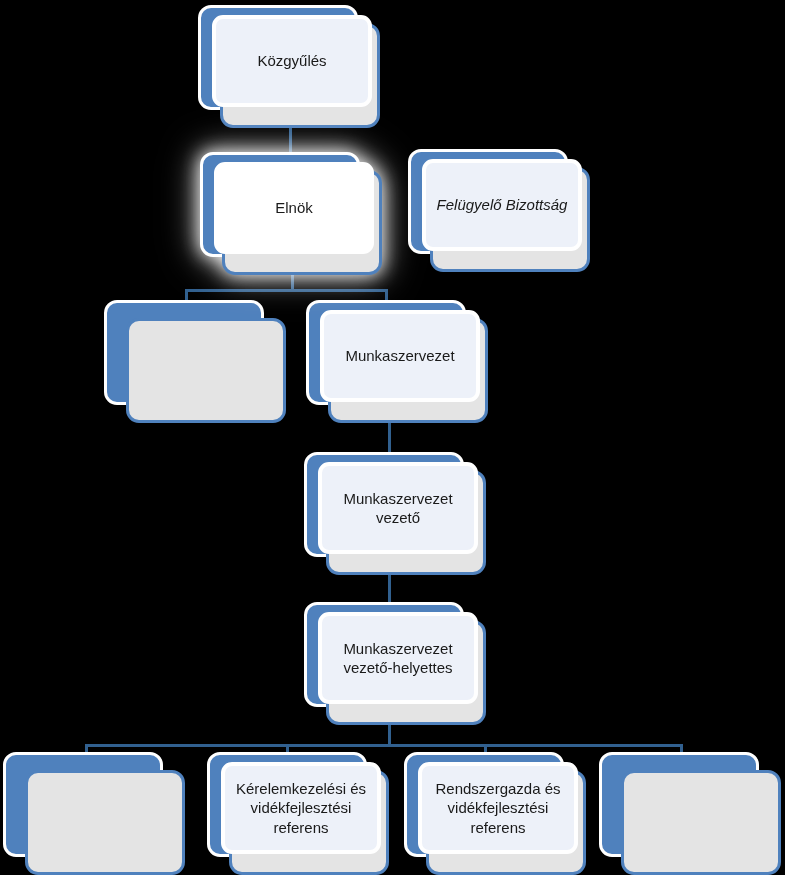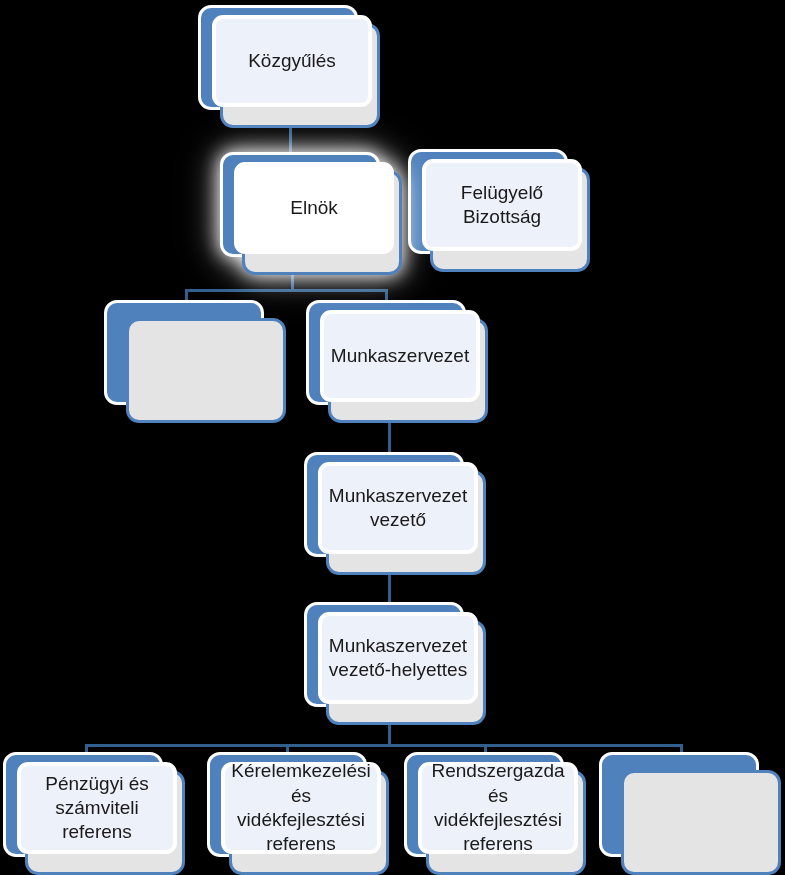--- a/index.html
+++ b/index.html
@@ -66,21 +66,21 @@
     background: #EDF1F9;
     border: 4px solid #FFFFFF;
     border-radius: 11px;
     display: flex;
     align-items: center;
     justify-content: center;
     text-align: center;
     padding: 2px 4px;
   }
   .node .label {
-    font-size: 19px;
+    font-size: 15px;
     line-height: 1.28;
     color: #1A1A1A;
     white-space: pre-line;
     font-family: "Liberation Sans", sans-serif;
   }
 
   
   .node.is-highlighted {
     z-index: 7;
     filter: drop-shadow(0 0 9px rgba(255,255,255,0.95))
@@ -110,28 +110,28 @@
       <div class="conn v" style="left: 680px; top: 744px; height: 22px; background: rgb(49, 96, 143);"></div>
     </div>
   <div id="node-layer">
       <div class="node" style="left: 198px; top: 5px; width: 186px; height: 125px;">
         <div class="plate-back"></div>
         <div class="plate-mid"></div>
         <div class="plate-front">
           <div class="label">Közgyűlés</div>
         </div>
       </div>
-      <div class="node is-highlighted" style="left: 200px; top: 152px; width: 186px; height: 125px; margin-left: 20px;">
+      <div class="node is-highlighted" style="left: 200px; top: 152px; width: 186px; height: 125px;">
         <div class="plate-back"></div>
         <div class="plate-mid"></div>
         <div class="plate-front">
           <div class="label">Elnök</div>
         </div>
       </div>
-      <div class="node" style="left: 408px; top: 149px; width: 186px; height: 125px;">
+      <div class="node" style="left: 408px; top: 149px; width: 186px; height: 125px; font-style: italic;">
         <div class="plate-back"></div>
         <div class="plate-mid"></div>
         <div class="plate-front">
           <div class="label">Felügyelő Bizottság</div>
         </div>
       </div>
       <div class="node" style="left: 104px; top: 300px; width: 186px; height: 125px;">
         <div class="plate-back"></div>
         <div class="plate-mid"></div>
       </div>
@@ -154,24 +154,20 @@
         <div class="plate-back"></div>
         <div class="plate-mid"></div>
         <div class="plate-front">
           <div class="label">Munkaszervezet
 vezető-helyettes</div>
         </div>
       </div>
       <div class="node" style="left: 3px; top: 752px; width: 186px; height: 125px;">
         <div class="plate-back"></div>
         <div class="plate-mid"></div>
-        <div class="plate-front">
-          <div class="label">Pénzügyi és
-számviteli referens</div>
-        </div>
       </div>
       <div class="node" style="left: 207px; top: 752px; width: 186px; height: 125px;">
         <div class="plate-back"></div>
         <div class="plate-mid"></div>
         <div class="plate-front">
           <div class="label">Kérelemkezelési és
 vidékfejlesztési
 referens</div>
         </div>
       </div>

